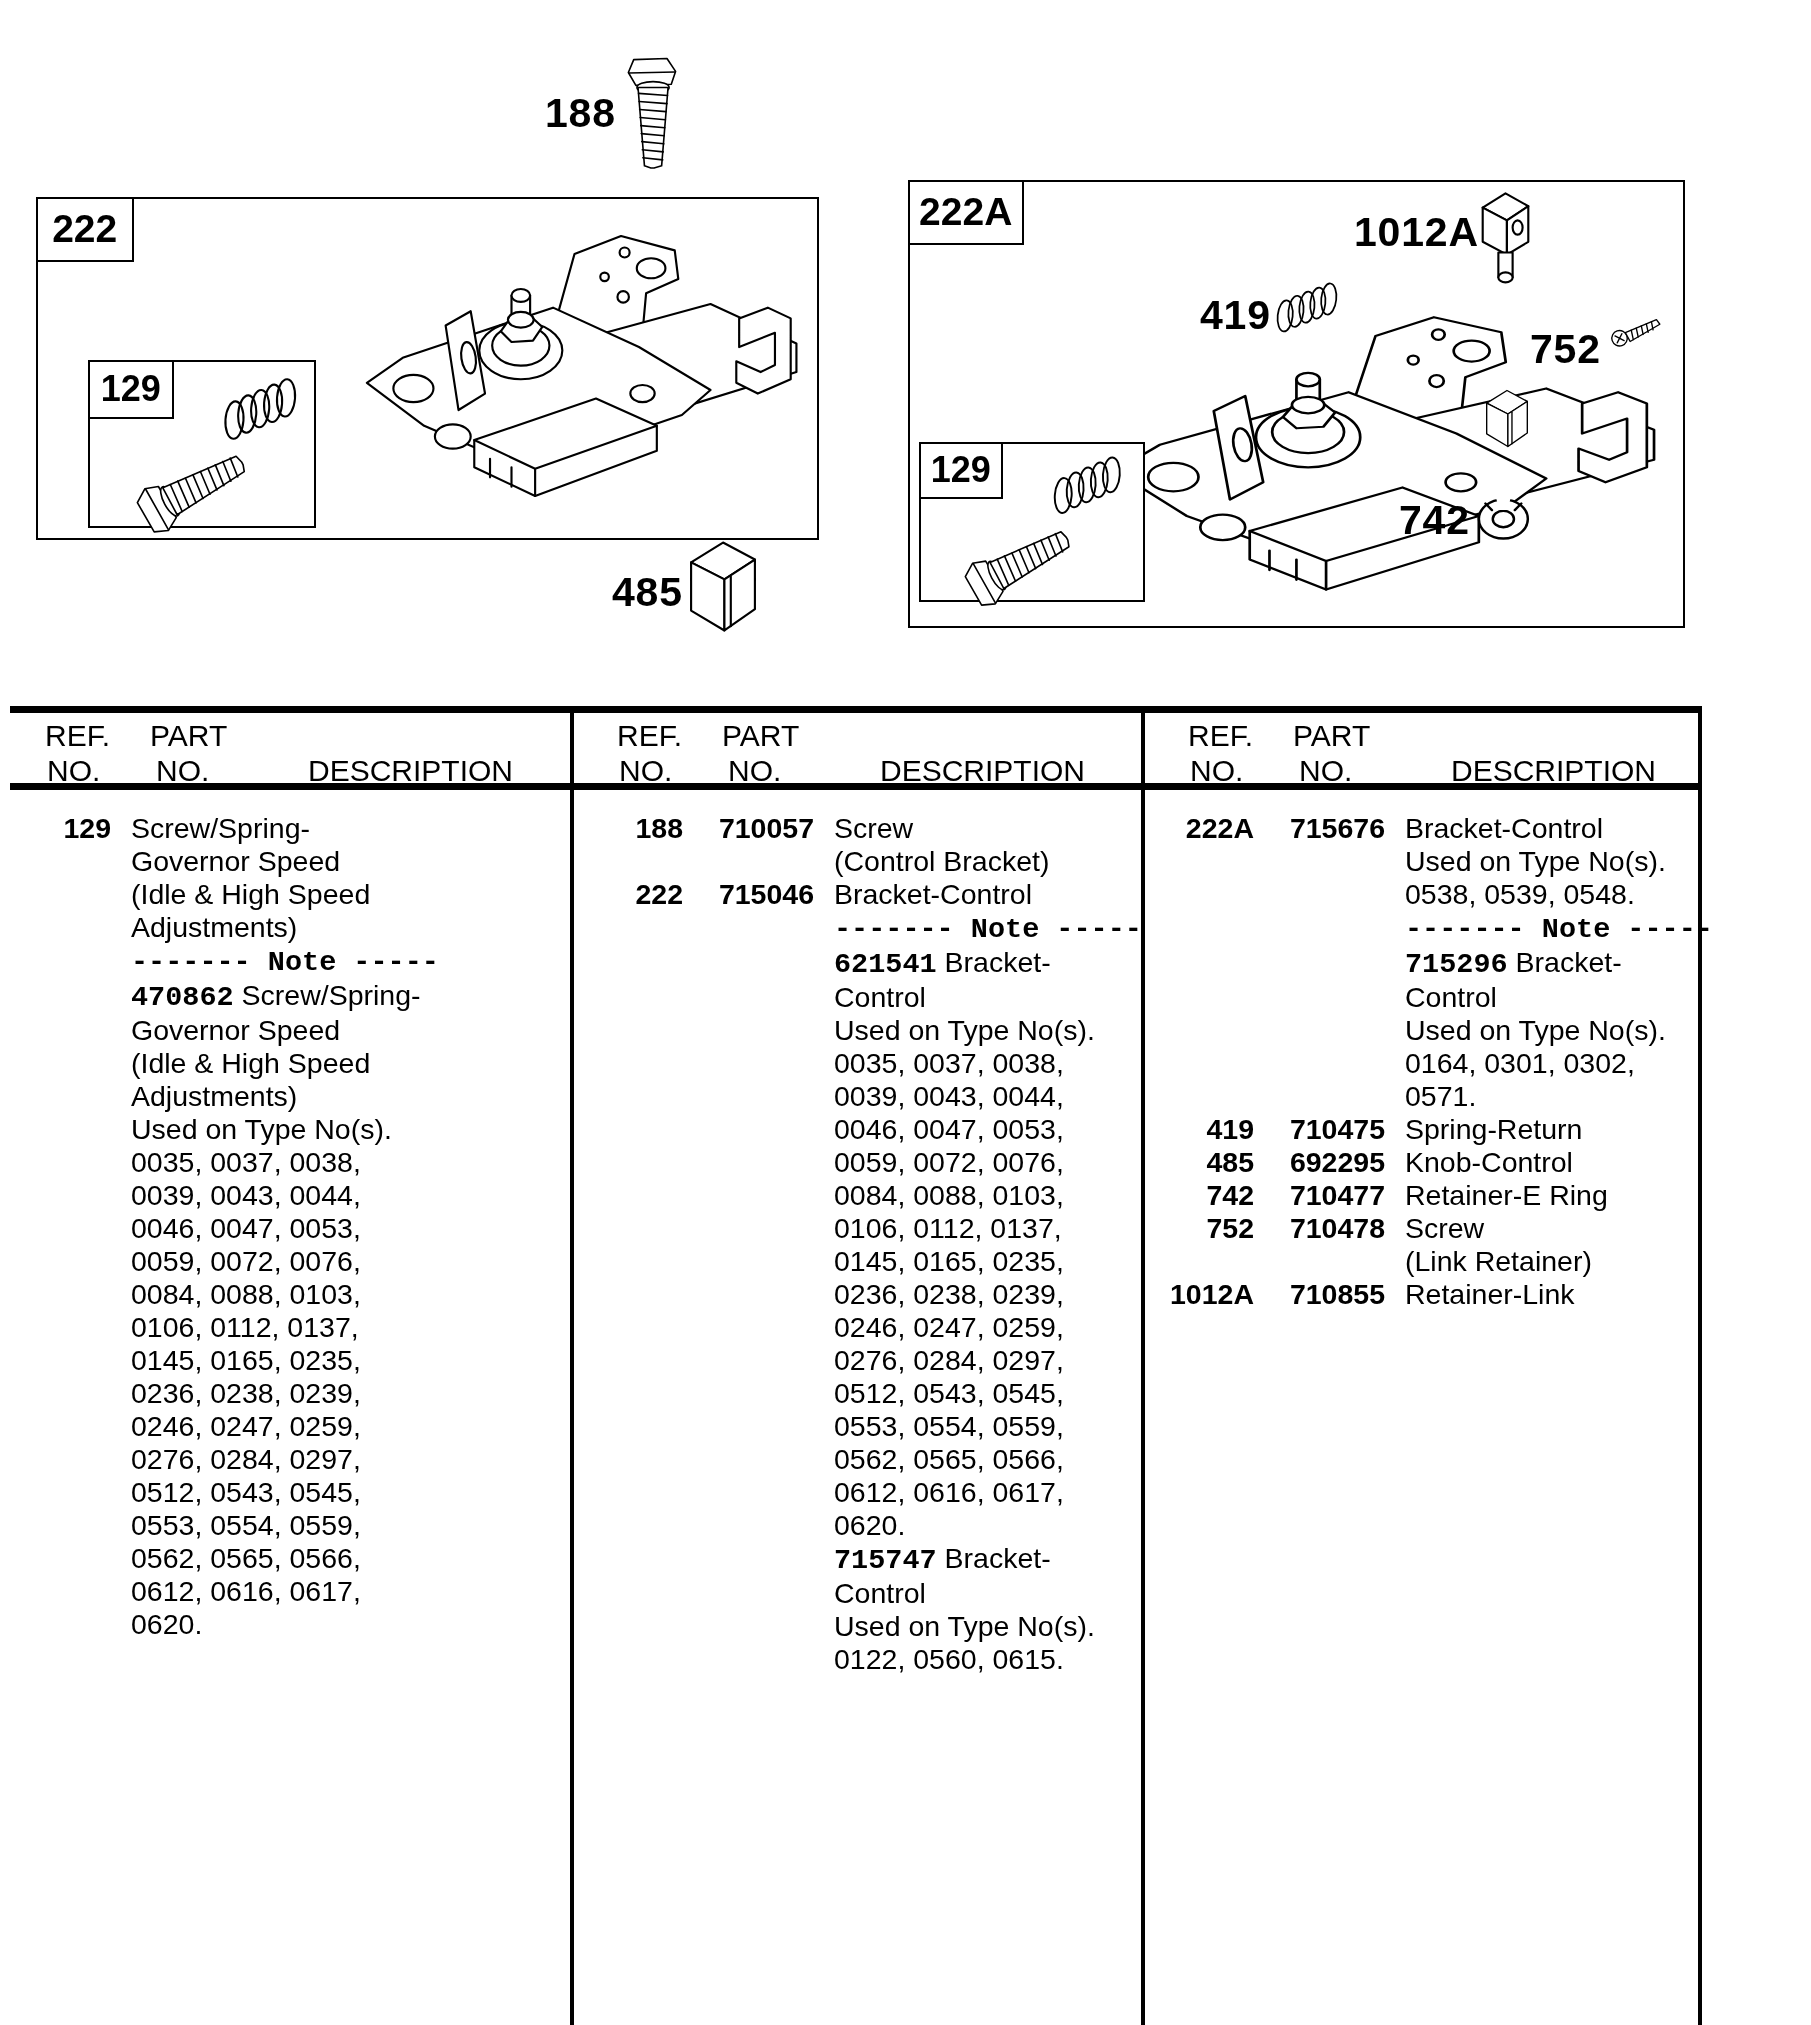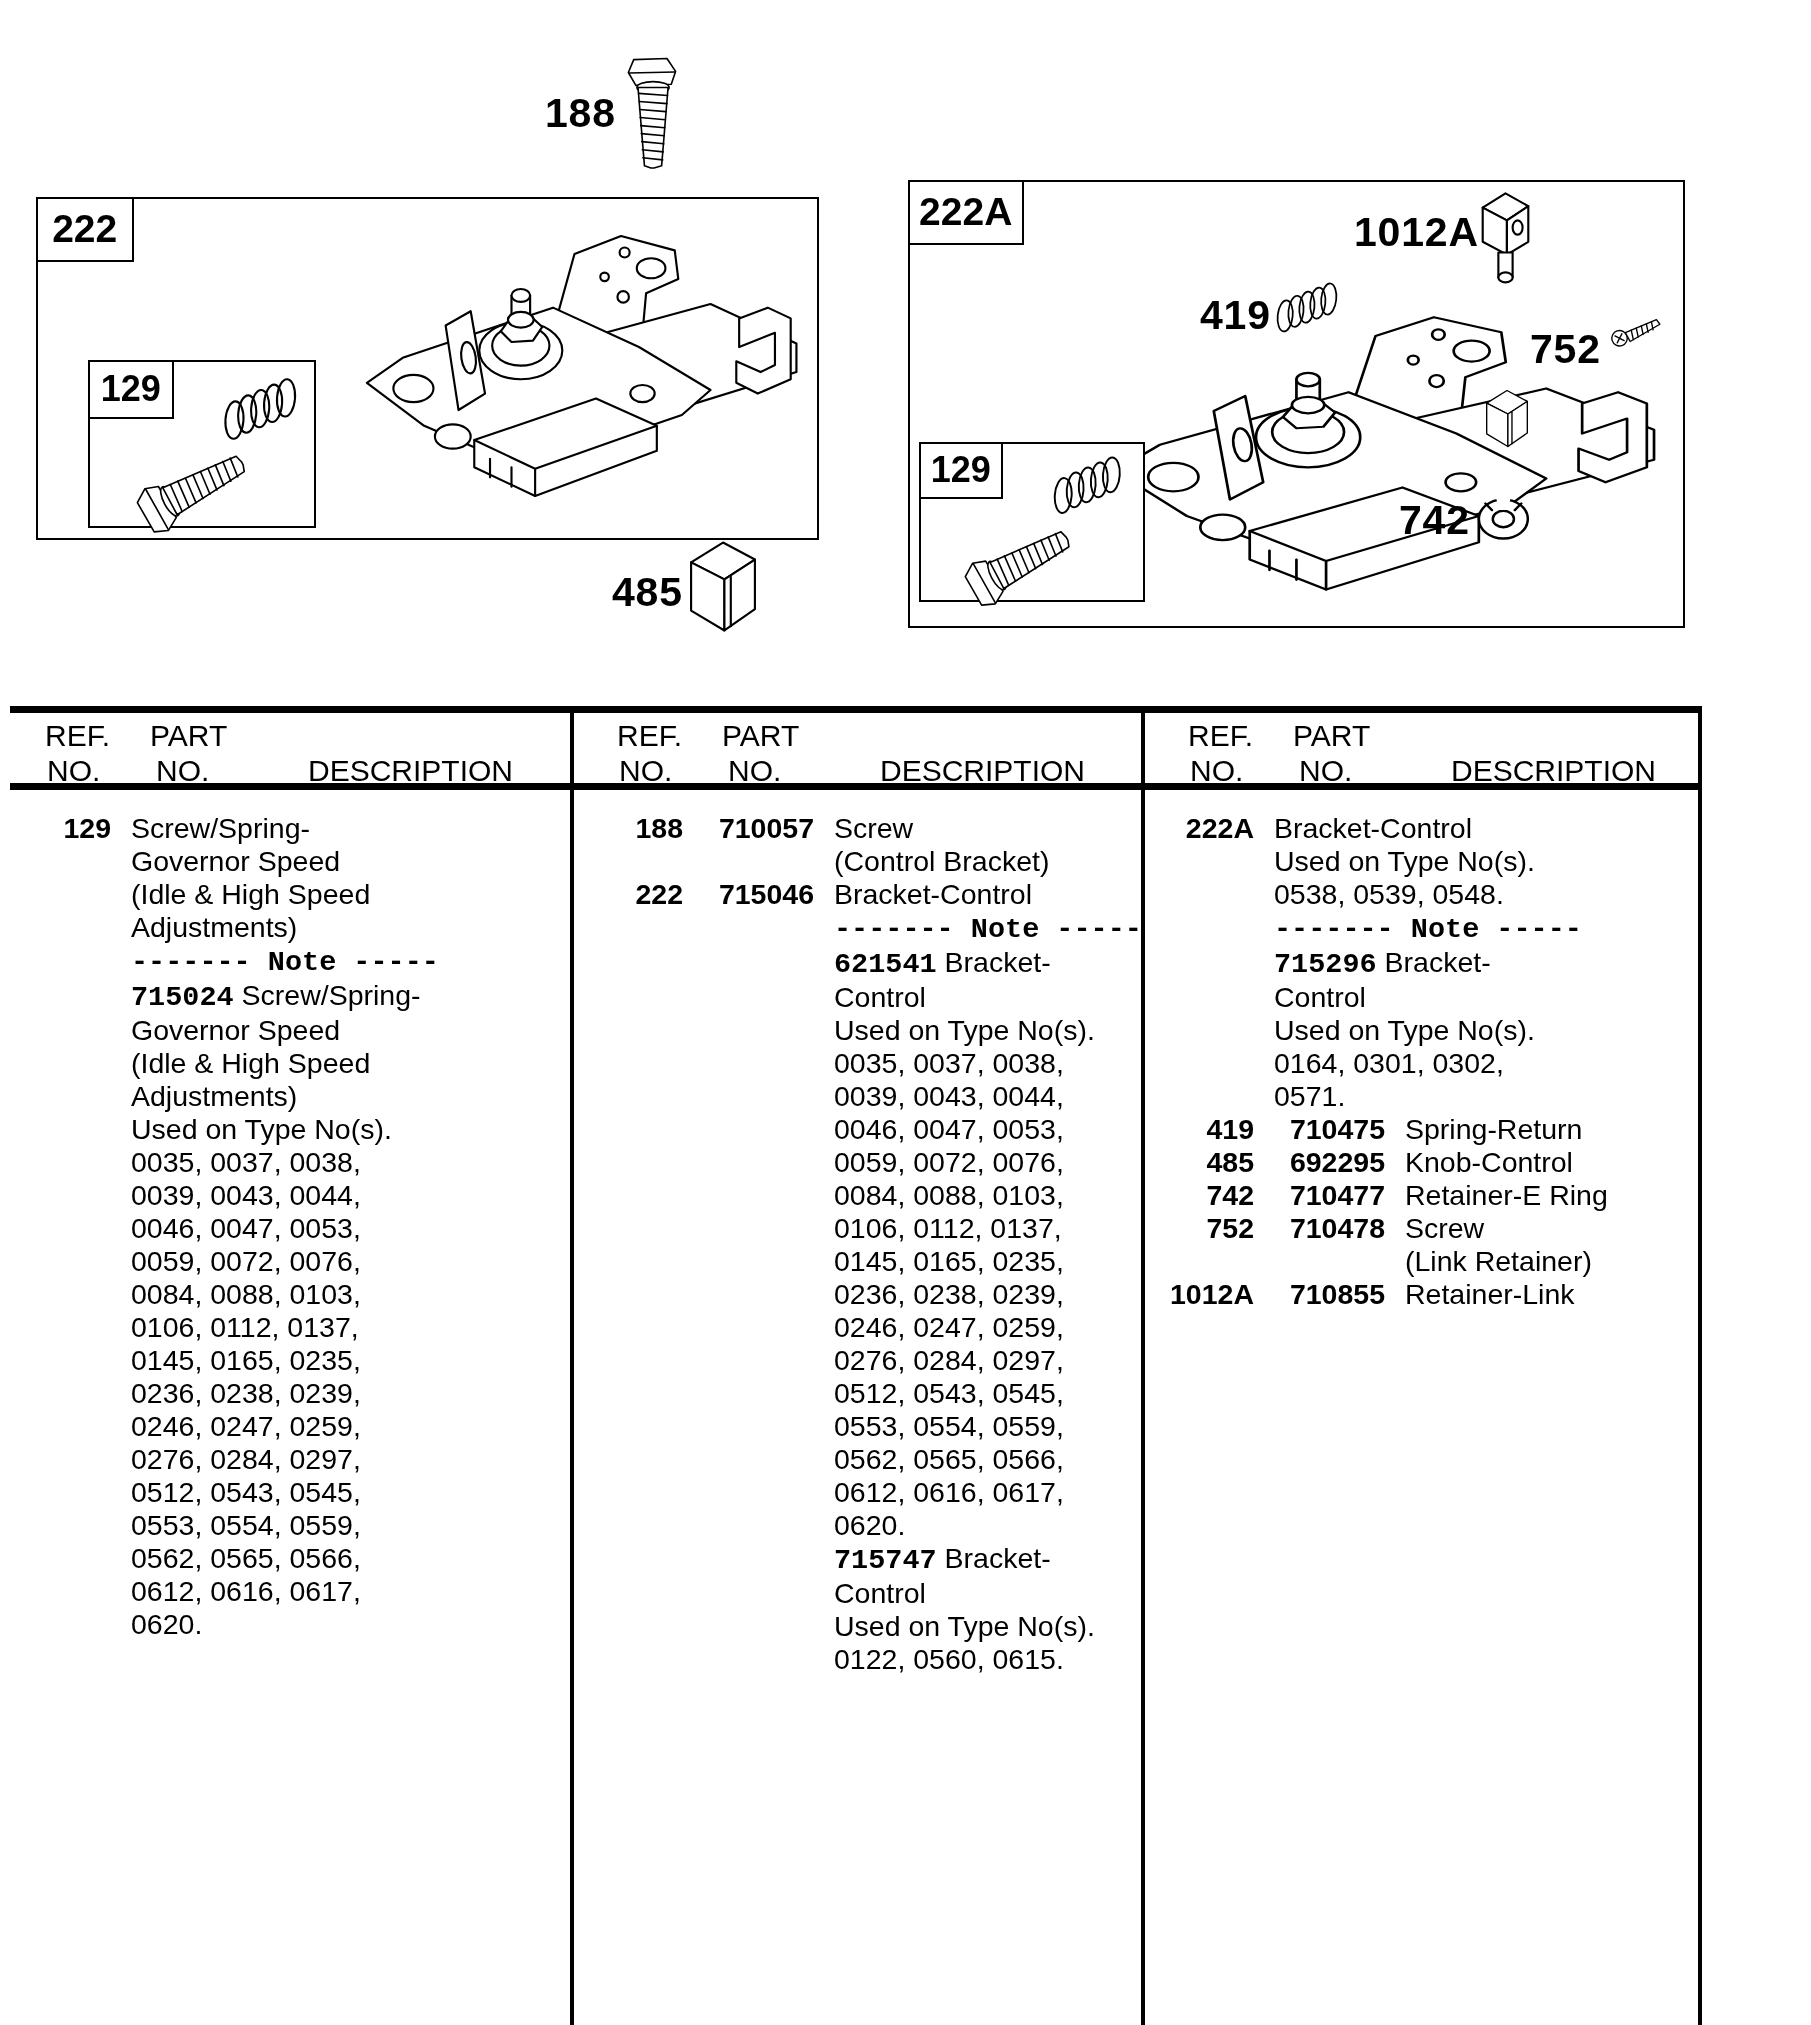--- a/index.html
+++ b/index.html
@@ -216,21 +216,21 @@
 
   <div class="tcol" style="left:0;top:812px;">
       <div class="trow">
         <span class="ref">129</span>
         <div class="desc">
           <div class="dline">Screw/Spring-</div>
           <div class="dline">Governor Speed</div>
           <div class="dline">(Idle &amp; High Speed</div>
           <div class="dline">Adjustments)</div>
           <div class="dline"><b>------- Note -----</b></div>
-          <div class="dline"><b>715024</b> Screw/Spring-</div>
+          <div class="dline"><b>470862</b> Screw/Spring-</div>
           <div class="dline">Governor Speed</div>
           <div class="dline">(Idle &amp; High Speed</div>
           <div class="dline">Adjustments)</div>
           <div class="dline">Used on Type No(s).</div>
           <div class="dline">0035, 0037, 0038,</div>
           <div class="dline">0039, 0043, 0044,</div>
           <div class="dline">0046, 0047, 0053,</div>
           <div class="dline">0059, 0072, 0076,</div>
           <div class="dline">0084, 0088, 0103,</div>
           <div class="dline">0106, 0112, 0137,</div>
@@ -282,20 +282,21 @@
           <div class="dline"><b>715747</b> Bracket-</div>
           <div class="dline">Control</div>
           <div class="dline">Used on Type No(s).</div>
           <div class="dline">0122, 0560, 0615.</div>
         </div>
       </div>
     </div>
   <div class="tcol" style="left:1143px;top:812px;">
       <div class="trow">
         <span class="ref">222A</span>
+        <span class="part">715676</span>
         <div class="desc">
           <div class="dline">Bracket-Control</div>
           <div class="dline">Used on Type No(s).</div>
           <div class="dline">0538, 0539, 0548.</div>
           <div class="dline"><b>------- Note -----</b></div>
           <div class="dline"><b>715296</b> Bracket-</div>
           <div class="dline">Control</div>
           <div class="dline">Used on Type No(s).</div>
           <div class="dline">0164, 0301, 0302,</div>
           <div class="dline">0571.</div>

